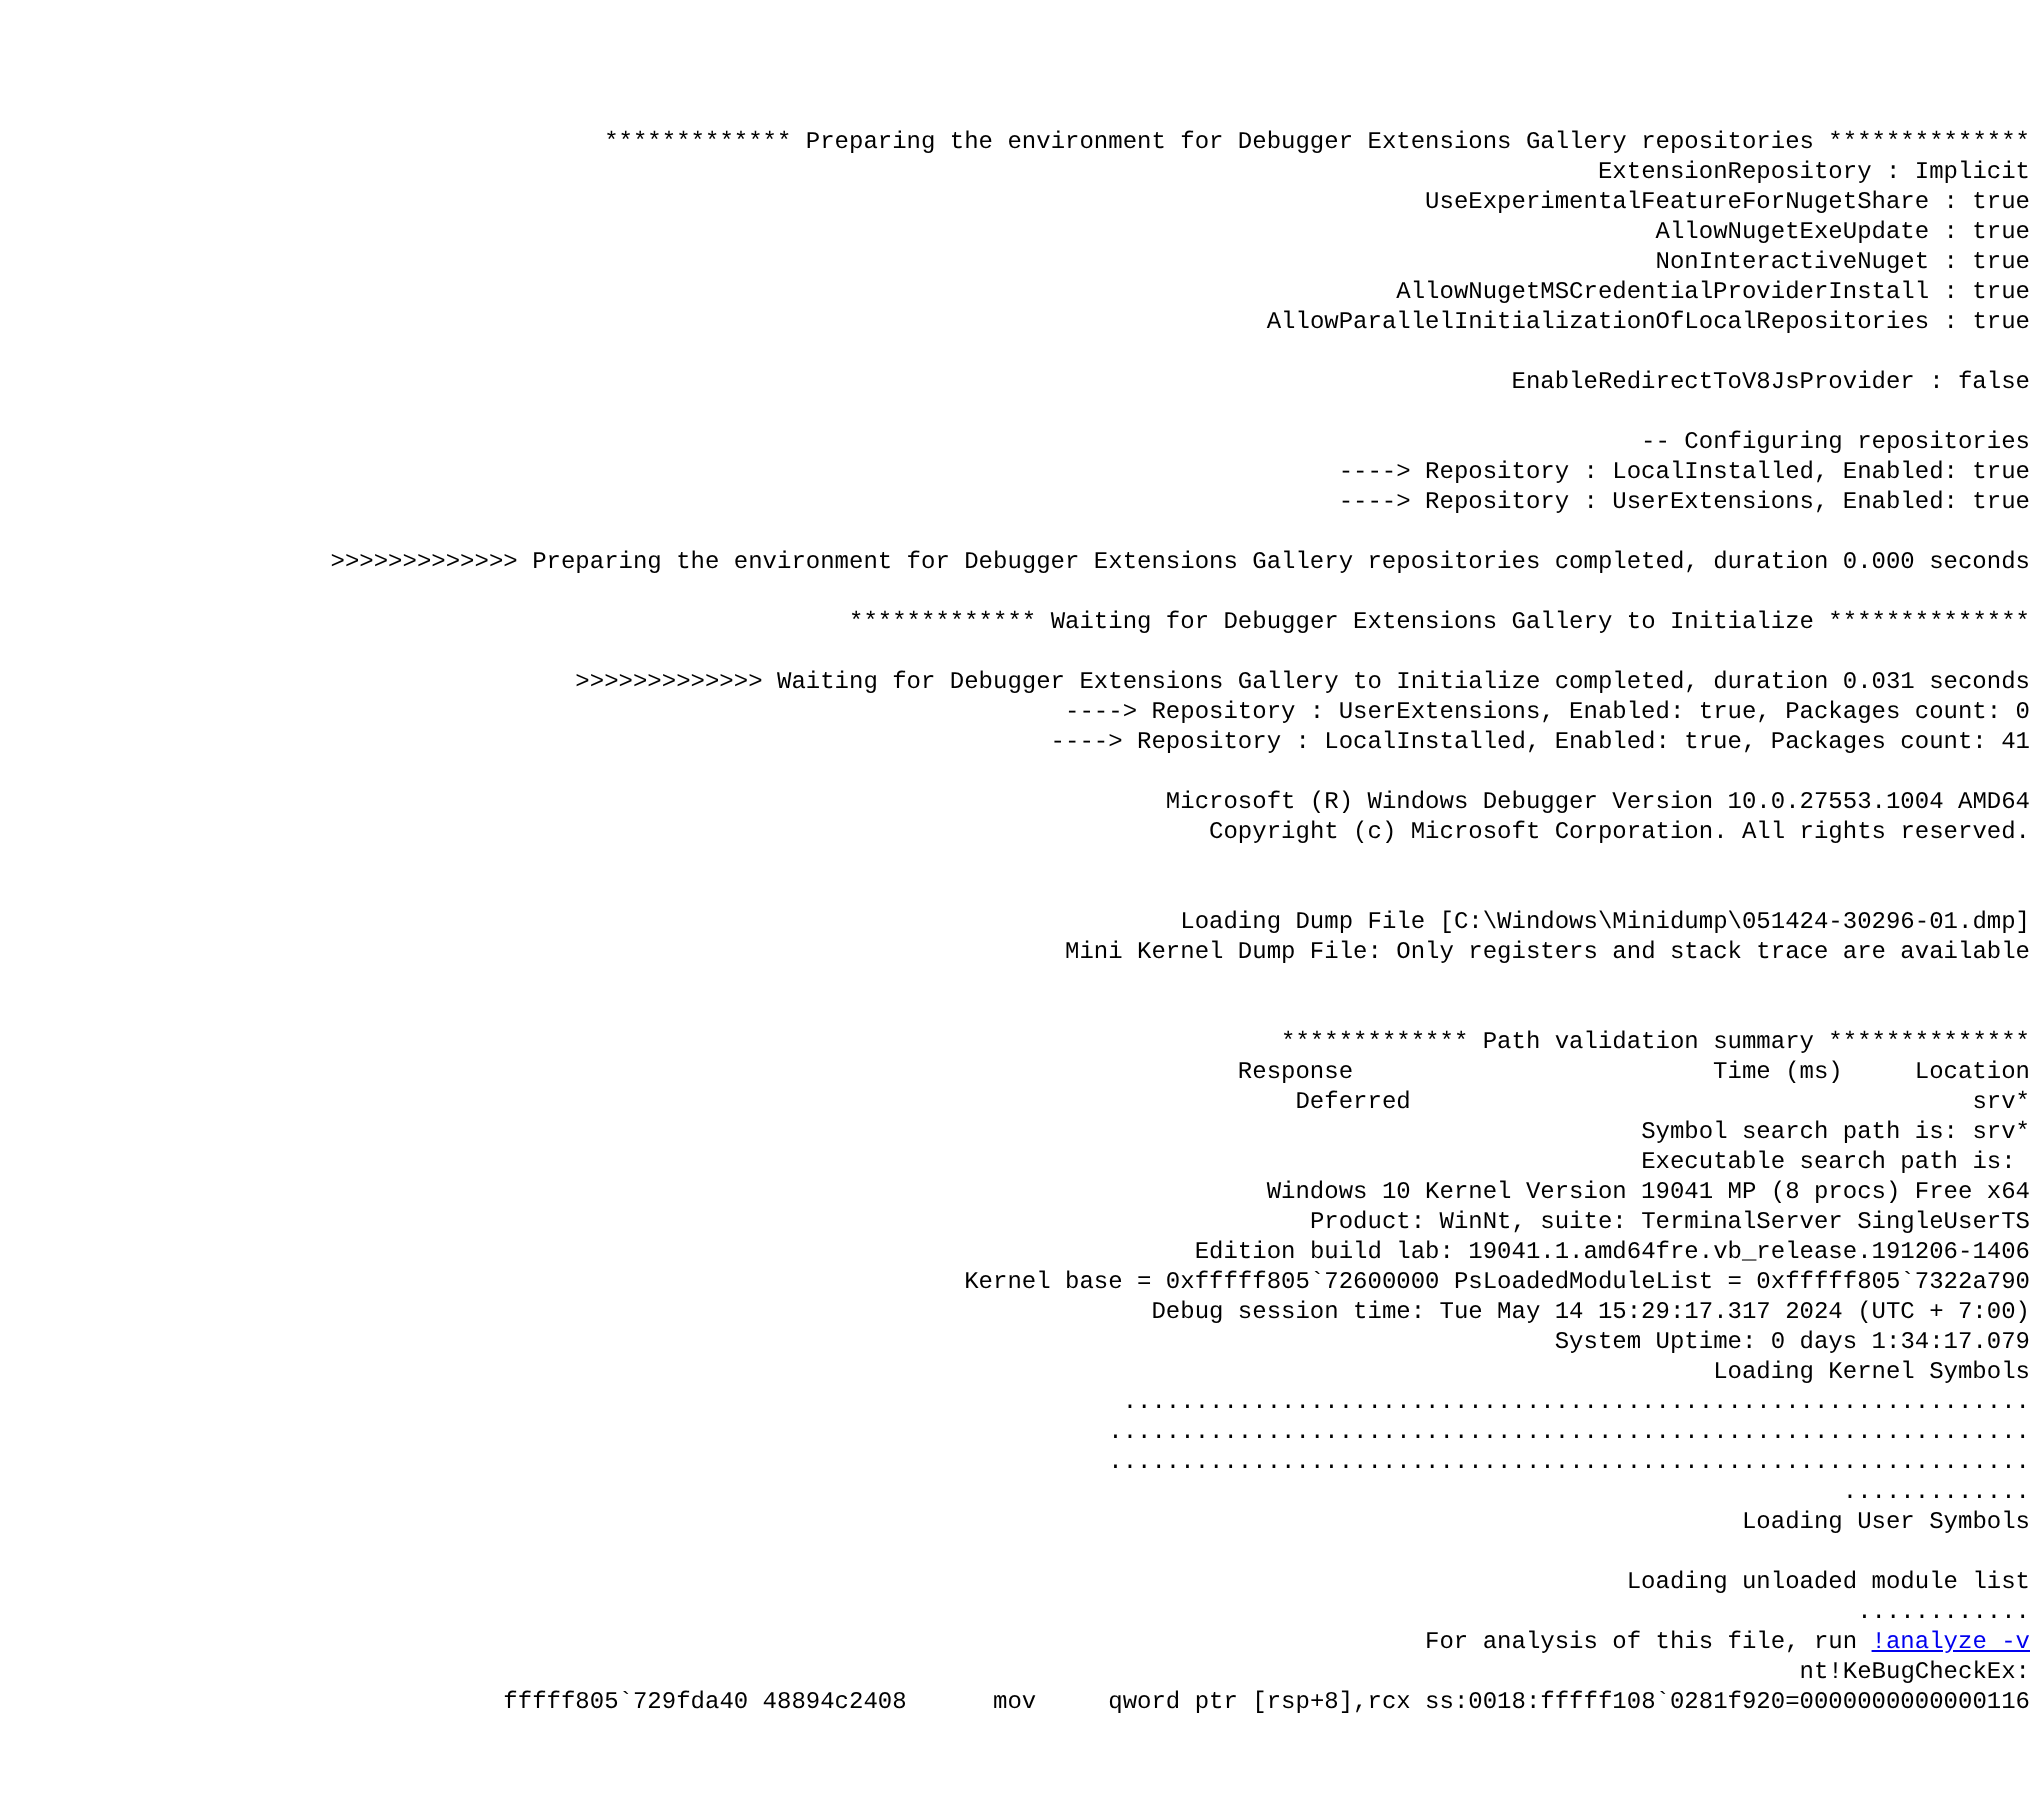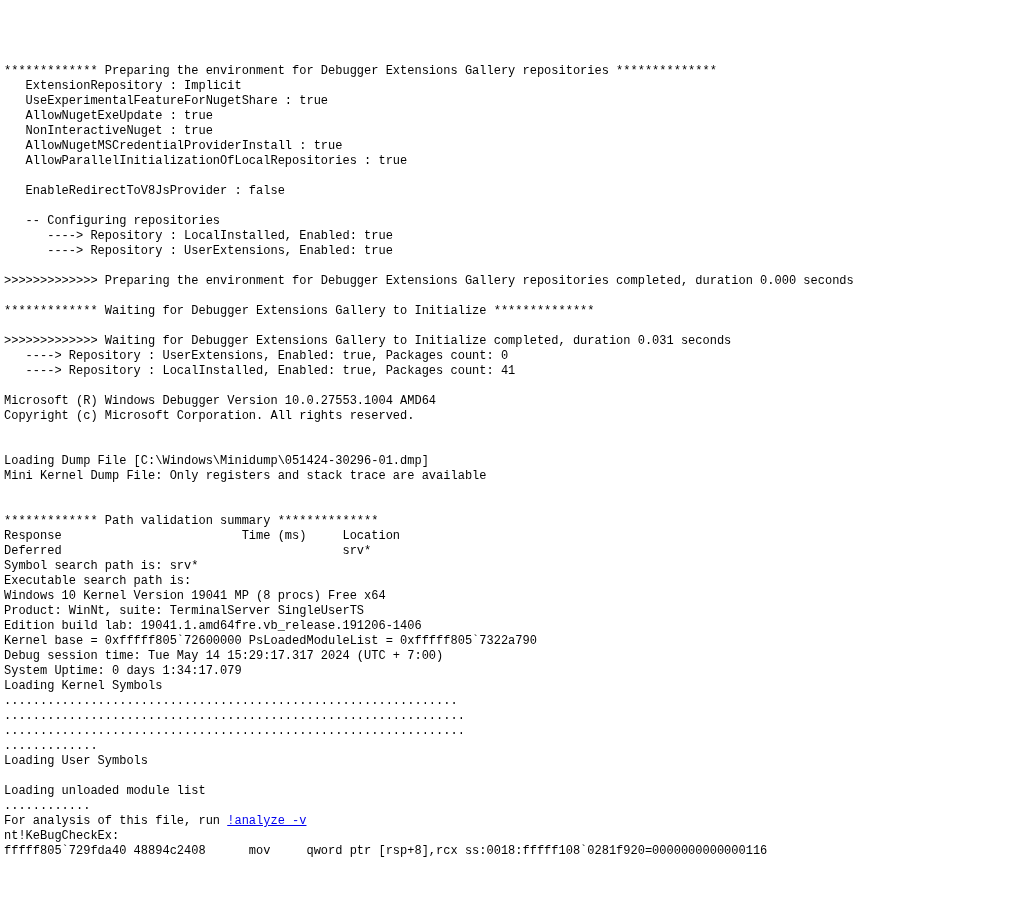--- a/index.html
+++ b/index.html
@@ -1,15 +1,15 @@
 <!DOCTYPE html>
 <html><head>
   <meta charset="utf-8">
   <style>
-    * { margin: 0; padding: 0; box-sizing: border-box; }
+    * { margin: 0; padding: 0; box-sizing: border-box; text-align: right; }
     body {
       font-family: 'Consolas', 'Courier New', monospace;
       font-size: 12px;
       background: #ffffff;
       color: #000000;
       padding: 4px;
       white-space: pre;
       line-height: 1.25;
     }
     .link {

